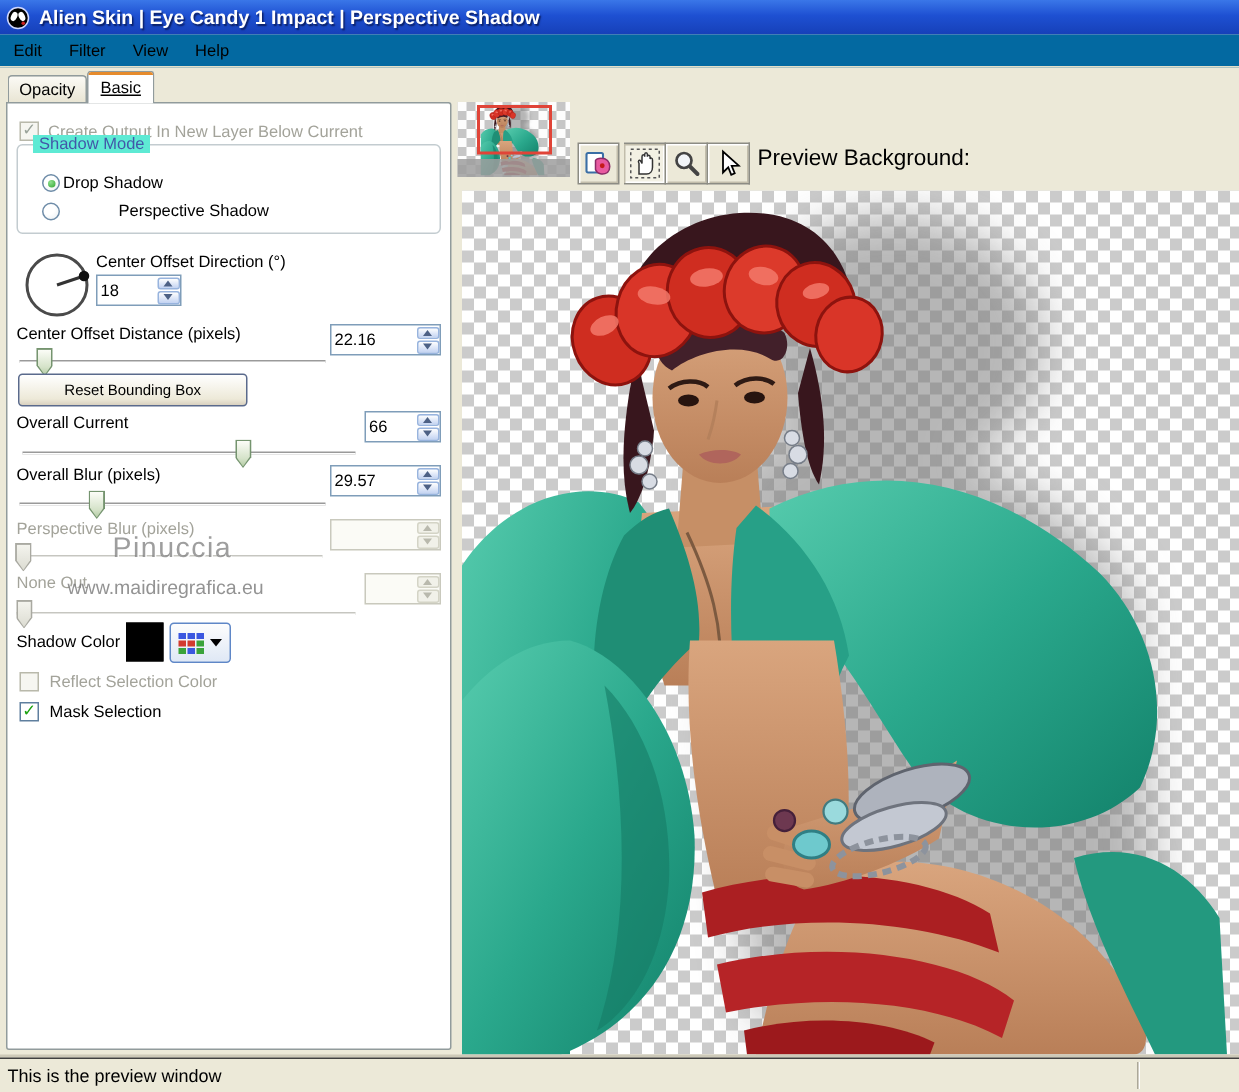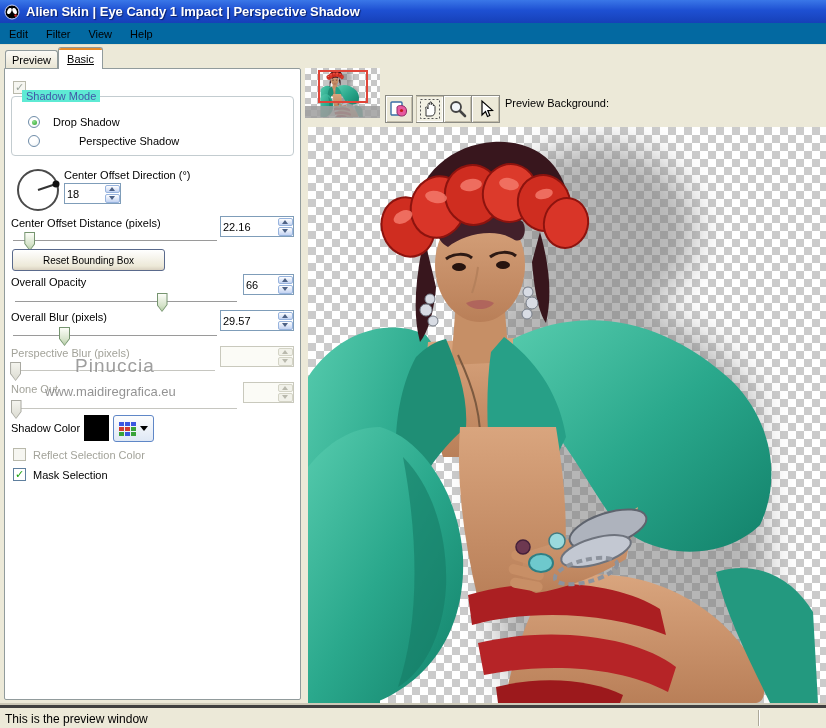--- a/index.html
+++ b/index.html
@@ -106,36 +106,36 @@
 
   
   .toolbar{position:absolute;left:385px;top:95px;height:28px;display:flex;}
   .tbtn{width:28px;height:28px;background:#ece9d8;border:1px solid #8c8c84;
     box-shadow:inset 1px 1px 0 #fff, inset -1px -1px 0 #c2bdab;display:flex;align-items:center;justify-content:center;}
   .tbtn+.tbtn{border-left:none;}
   .tbtn.first{margin-right:3px;border-left:1px solid #8c8c84;}
   .tbtn.active{background:#f3f1e4;box-shadow:inset 1px 1px 0 #c2bdab, inset -1px -1px 0 #fff;}
 
   
-  .pb-label{position:absolute;left:505px;top:97px;font-size:11px;}
+  .pb-label{position:absolute;left:505px;top:97px;font-size:15px;}
   .dropdown{position:absolute;left:613px;top:91px;width:149px;height:26px;background:#fff;border:1px solid #7f9db9;
     display:flex;align-items:center;}
   .dd-swatch{width:14px;height:14px;margin-left:5px;border:1px solid #9aa4ac;
     background-image:conic-gradient(#c0c0c0 25%,#fff 0 50%,#c0c0c0 0 75%,#fff 0);background-size:10px 10px;}
   .dd-text{margin-left:6px;font-size:11px;flex:1;}
   .dd-btn{width:17px;height:22px;margin-right:1px;border:1px solid #9ebcf0;border-radius:2px;
     background:linear-gradient(#e3ecfd,#c0d4f5);display:flex;align-items:center;justify-content:center;}
 
   
   .preview{position:absolute;left:308px;top:127px;width:518px;height:576px;}
   .preview svg{position:absolute;left:0;top:0;}
 
   
   .statusbar{position:absolute;left:0;top:705px;width:826px;height:23px;background:#ece9d8;
-    border-top:3px solid #404040;box-shadow:0 -2px 0 #cdc9b8;font-size:12px;}
+    border-top:1px solid #404040;box-shadow:0 -2px 0 #cdc9b8;font-size:12px;}
   .statusbar .stext{position:absolute;left:5px;top:4px;}
   .statusbar .sdiv{position:absolute;left:758px;top:2px;bottom:2px;width:1px;background:#aca899;box-shadow:1px 0 0 #fff;}
 </style>
 </head>
 <body>
 
 <div class="win">
 
   <div class="titlebar">
     <span class="alien">
@@ -149,31 +149,32 @@
     <span class="ttl">Alien Skin | Eye Candy 1 Impact | Perspective Shadow</span>
   </div>
 
   <div class="menubar">
     <span>Edit</span>
     <span>Filter</span>
     <span>View</span>
     <span>Help</span>
   </div>
 
-  <div class="tab tab-settings">Preview</div>
+  <div class="tab tab-settings">Opacity</div>
   <div class="tab tab-basic">Basic</div>
 
   <div class="panel">
 
     <span class="cb dis" style="left:8px;top:12px;">✓</span>
+    <span class="lbl dis" style="left:27px;top:13px;">Create Output In New Layer Below Current</span>
 
     <div class="group">
       <span class="legend">Shadow Mode</span>
       <span class="radio sel" style="left:16px;top:19px;"></span>
-      <span class="lbl" style="left:41px;top:19px;">Drop Shadow</span>
+      <span class="lbl" style="left:30px;top:19px;">Drop Shadow</span>
       <span class="radio" style="left:16px;top:38px;"></span>
       <span class="lbl" style="left:35px;top:38px;padding-left:32px;">Perspective Shadow</span>
     </div>
 
     <div class="dial">
       <svg width="46" height="46" viewBox="0 0 46 46">
         <circle cx="23" cy="23" r="20" fill="#fff" stroke="#4a4a4a" stroke-width="2"></circle>
         <line x1="23" y1="23" x2="41" y2="17" stroke="#333" stroke-width="2"></line>
         <circle cx="41" cy="17" r="3.5" fill="#111"></circle>
       </svg>
@@ -203,21 +204,21 @@
           </div>
         </div>
     </div>
     <div class="slider" style="left:8px;top:162px;width:204px;">
       <div class="track"></div>
       <div class="sthumb" style="left: 8%;"></div>
     </div>
 
     <button class="btn-reset">Reset Bounding Box</button>
 
-    <span class="lbl" style="left:6px;top:207px;">Overall Opacity</span>
+    <span class="lbl" style="left:6px;top:207px;">Overall Current</span>
     <div class="spin" style="left:238px;top:205px;width:51px;">
       <input value="66" style="">
       <div class="btns">
           <div class="sbtn up">
             <i></i>
           </div>
           <div class="sbtn dn">
             <i></i>
           </div>
         </div>

